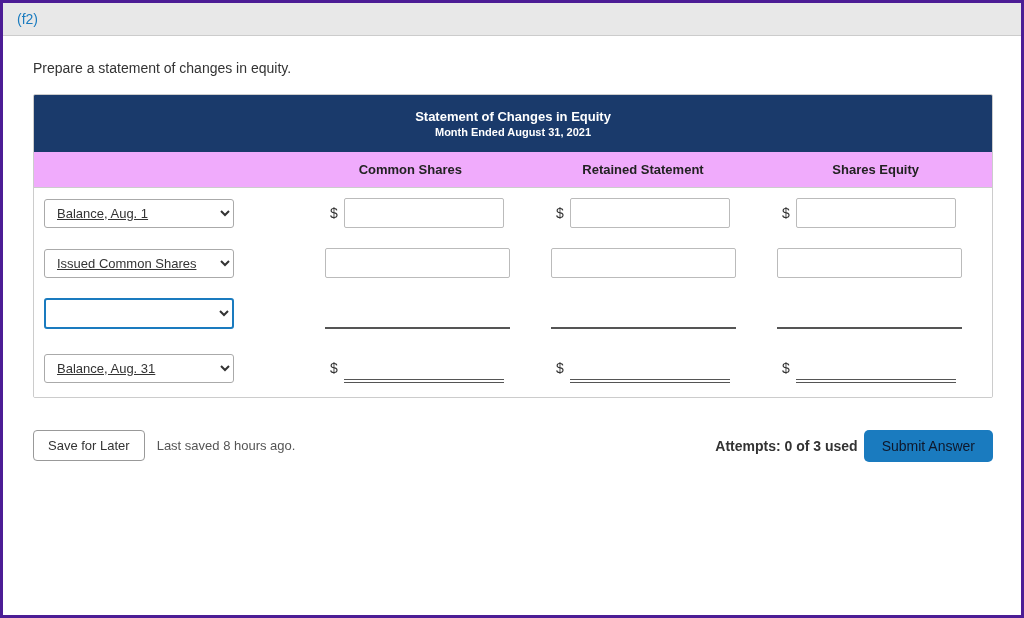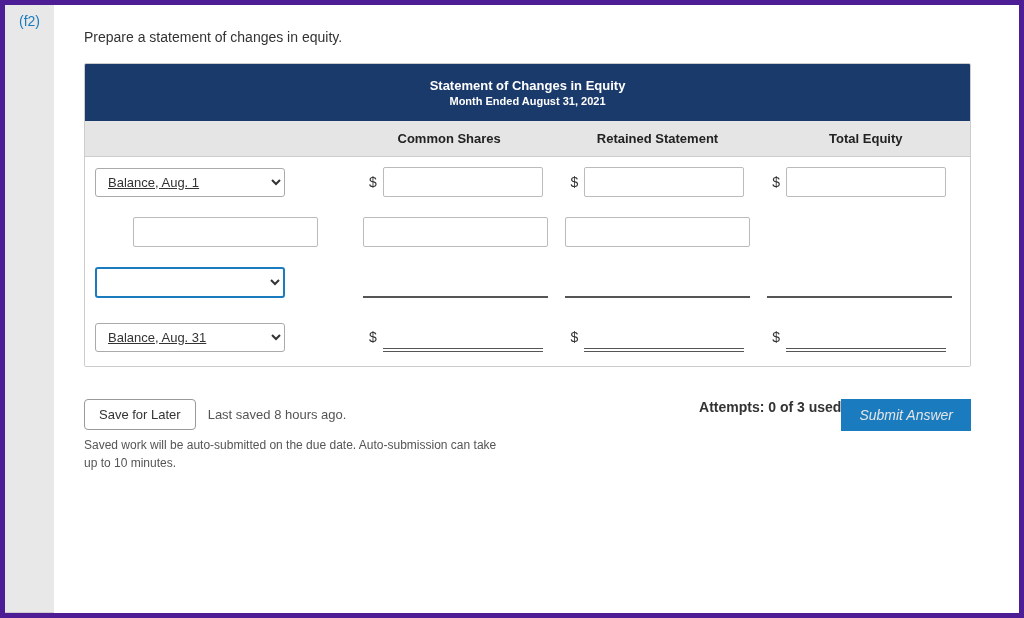--- a/index.html
+++ b/index.html
@@ -10,36 +10,36 @@
       display: flex;
       justify-content: center;
       align-items: center;
       min-height: 618px;
       width: 1024px;
     }
     .window {
       width: 1024px;
       min-height: 618px;
       background: #fff;
-      border: 5px solid #4c1d95;
-      display: flex;
-      flex-direction: row;
+      border: 3px solid #4c1d95;
+      display: flex;
+      flex-direction: column;
     }
     .top-bar {
       background: #e8e8e8;
       padding: 8px 14px;
       border-bottom: 1px solid #ccc;
     }
     .top-bar-link {
       color: #1a7bbf;
       font-size: 14px;
       text-decoration: none;
     }
     .content {
-      padding: 24px 48px 20px 30px;
+      padding: 24px 28px 20px 30px;
       flex: 1;
       display: flex;
       flex-direction: column;
     }
     .instruction {
       font-size: 14px;
       color: #333;
       margin-bottom: 18px;
     }
     .table-container {
@@ -64,21 +64,21 @@
       font-size: 13px;
       margin-bottom: 2px;
     }
     .table-header .report-period {
       font-weight: bold;
       font-size: 11px;
     }
     .col-headers {
       display: grid;
       grid-template-columns: 260px 1fr 1fr 1fr;
-      background: #e5e5e5;
+      background: #f0abfc;
       border-bottom: 1px solid #ccc;
       padding: 10px 0;
     }
     .col-header {
       text-align: center;
       font-weight: bold;
       font-size: 13px;
       color: #222;
     }
     .col-header:first-child {
@@ -166,37 +166,37 @@
       color: #555;
     }
     .auto-submit-note {
       font-size: 12px;
       color: #555;
       max-width: 420px;
       line-height: 1.5;
     }
     .footer-right {
       display: flex;
-      gap: 0;
+      align-items: center;
+      gap: 6px;
     }
     .attempts-text {
       font-size: 14px;
       font-weight: bold;
       color: #333;
     }
     .submit-btn {
       padding: 8px 18px;
       background: #1a7bbf;
-      color: #e5e5e5;
+      color: #0f172a;
       border: none;
-      border-radius: 0;
+      border-radius: 5px;
       font-size: 14px;
       cursor: pointer;
       white-space: nowrap;
-      font-style: italic;
     }
     .underline-row .cell-input,
     .underline-row .cell-input-no-dollar {
       border-bottom: 2px solid #555;
       border-top: none;
       border-left: none;
       border-right: none;
       border-radius: 0;
       background: transparent;
     }
@@ -222,21 +222,21 @@
     <p class="instruction">Prepare a statement of changes in equity.</p>
     <div class="table-container">
       <div class="table-header">
         <div class="report-title">Statement of Changes in Equity</div>
         <div class="report-period">Month Ended August 31, 2021</div>
       </div>
       <div class="col-headers">
         <div class="col-header"></div>
         <div class="col-header">Common Shares</div>
         <div class="col-header">Retained Statement</div>
-        <div class="col-header">Total Equity</div>
+        <div class="col-header">Shares Equity</div>
       </div>
       <div class="table-body">
 
         <div class="table-row">
           <div class="row-label">
             <select>
               <option>Balance, Aug. 1</option>
               <option>Issued Common Shares</option>
               <option>Net Income</option>
               <option>Dividends</option>
@@ -251,20 +251,29 @@
             <span class="dollar-sign">$</span>
             <input class="cell-input" type="text" value="" style="">
           </div>
           <div class="cell-with-dollar">
             <span class="dollar-sign">$</span>
             <input class="cell-input" type="text" value="" style="">
           </div>
         </div>
 
         <div class="table-row">
+          <div class="row-label">
+            <select>
+              <option>Balance, Aug. 1</option>
+              <option selected="">Issued Common Shares</option>
+              <option>Net Income</option>
+              <option>Dividends</option>
+              <option>Balance, Aug. 31</option>
+            </select>
+          </div>
           <div class="cell-with-dollar">
             <input class="cell-input-no-dollar" type="text" value="" style="">
           </div>
           <div class="cell-with-dollar">
             <input class="cell-input-no-dollar" type="text" value="" style="">
           </div>
           <div class="cell-with-dollar">
             <input class="cell-input-no-dollar" type="text" value="" style="">
           </div>
         </div>
@@ -318,21 +327,20 @@
         <div class="row-spacer"></div>
       </div>
     </div>
 
     <div class="footer">
       <div class="footer-left">
         <div class="footer-row1">
           <button class="save-btn">Save for Later</button>
           <span class="last-saved">Last saved 8 hours ago.</span>
         </div>
-        <div class="auto-submit-note">Saved work will be auto-submitted on the due date. Auto-submission can take up to 10 minutes.</div>
       </div>
       <div class="footer-right">
         <span class="attempts-text">Attempts: 0 of 3 used</span>
         <button class="submit-btn">Submit Answer</button>
       </div>
     </div>
   </div>
 </div>
 
 </body></html>

